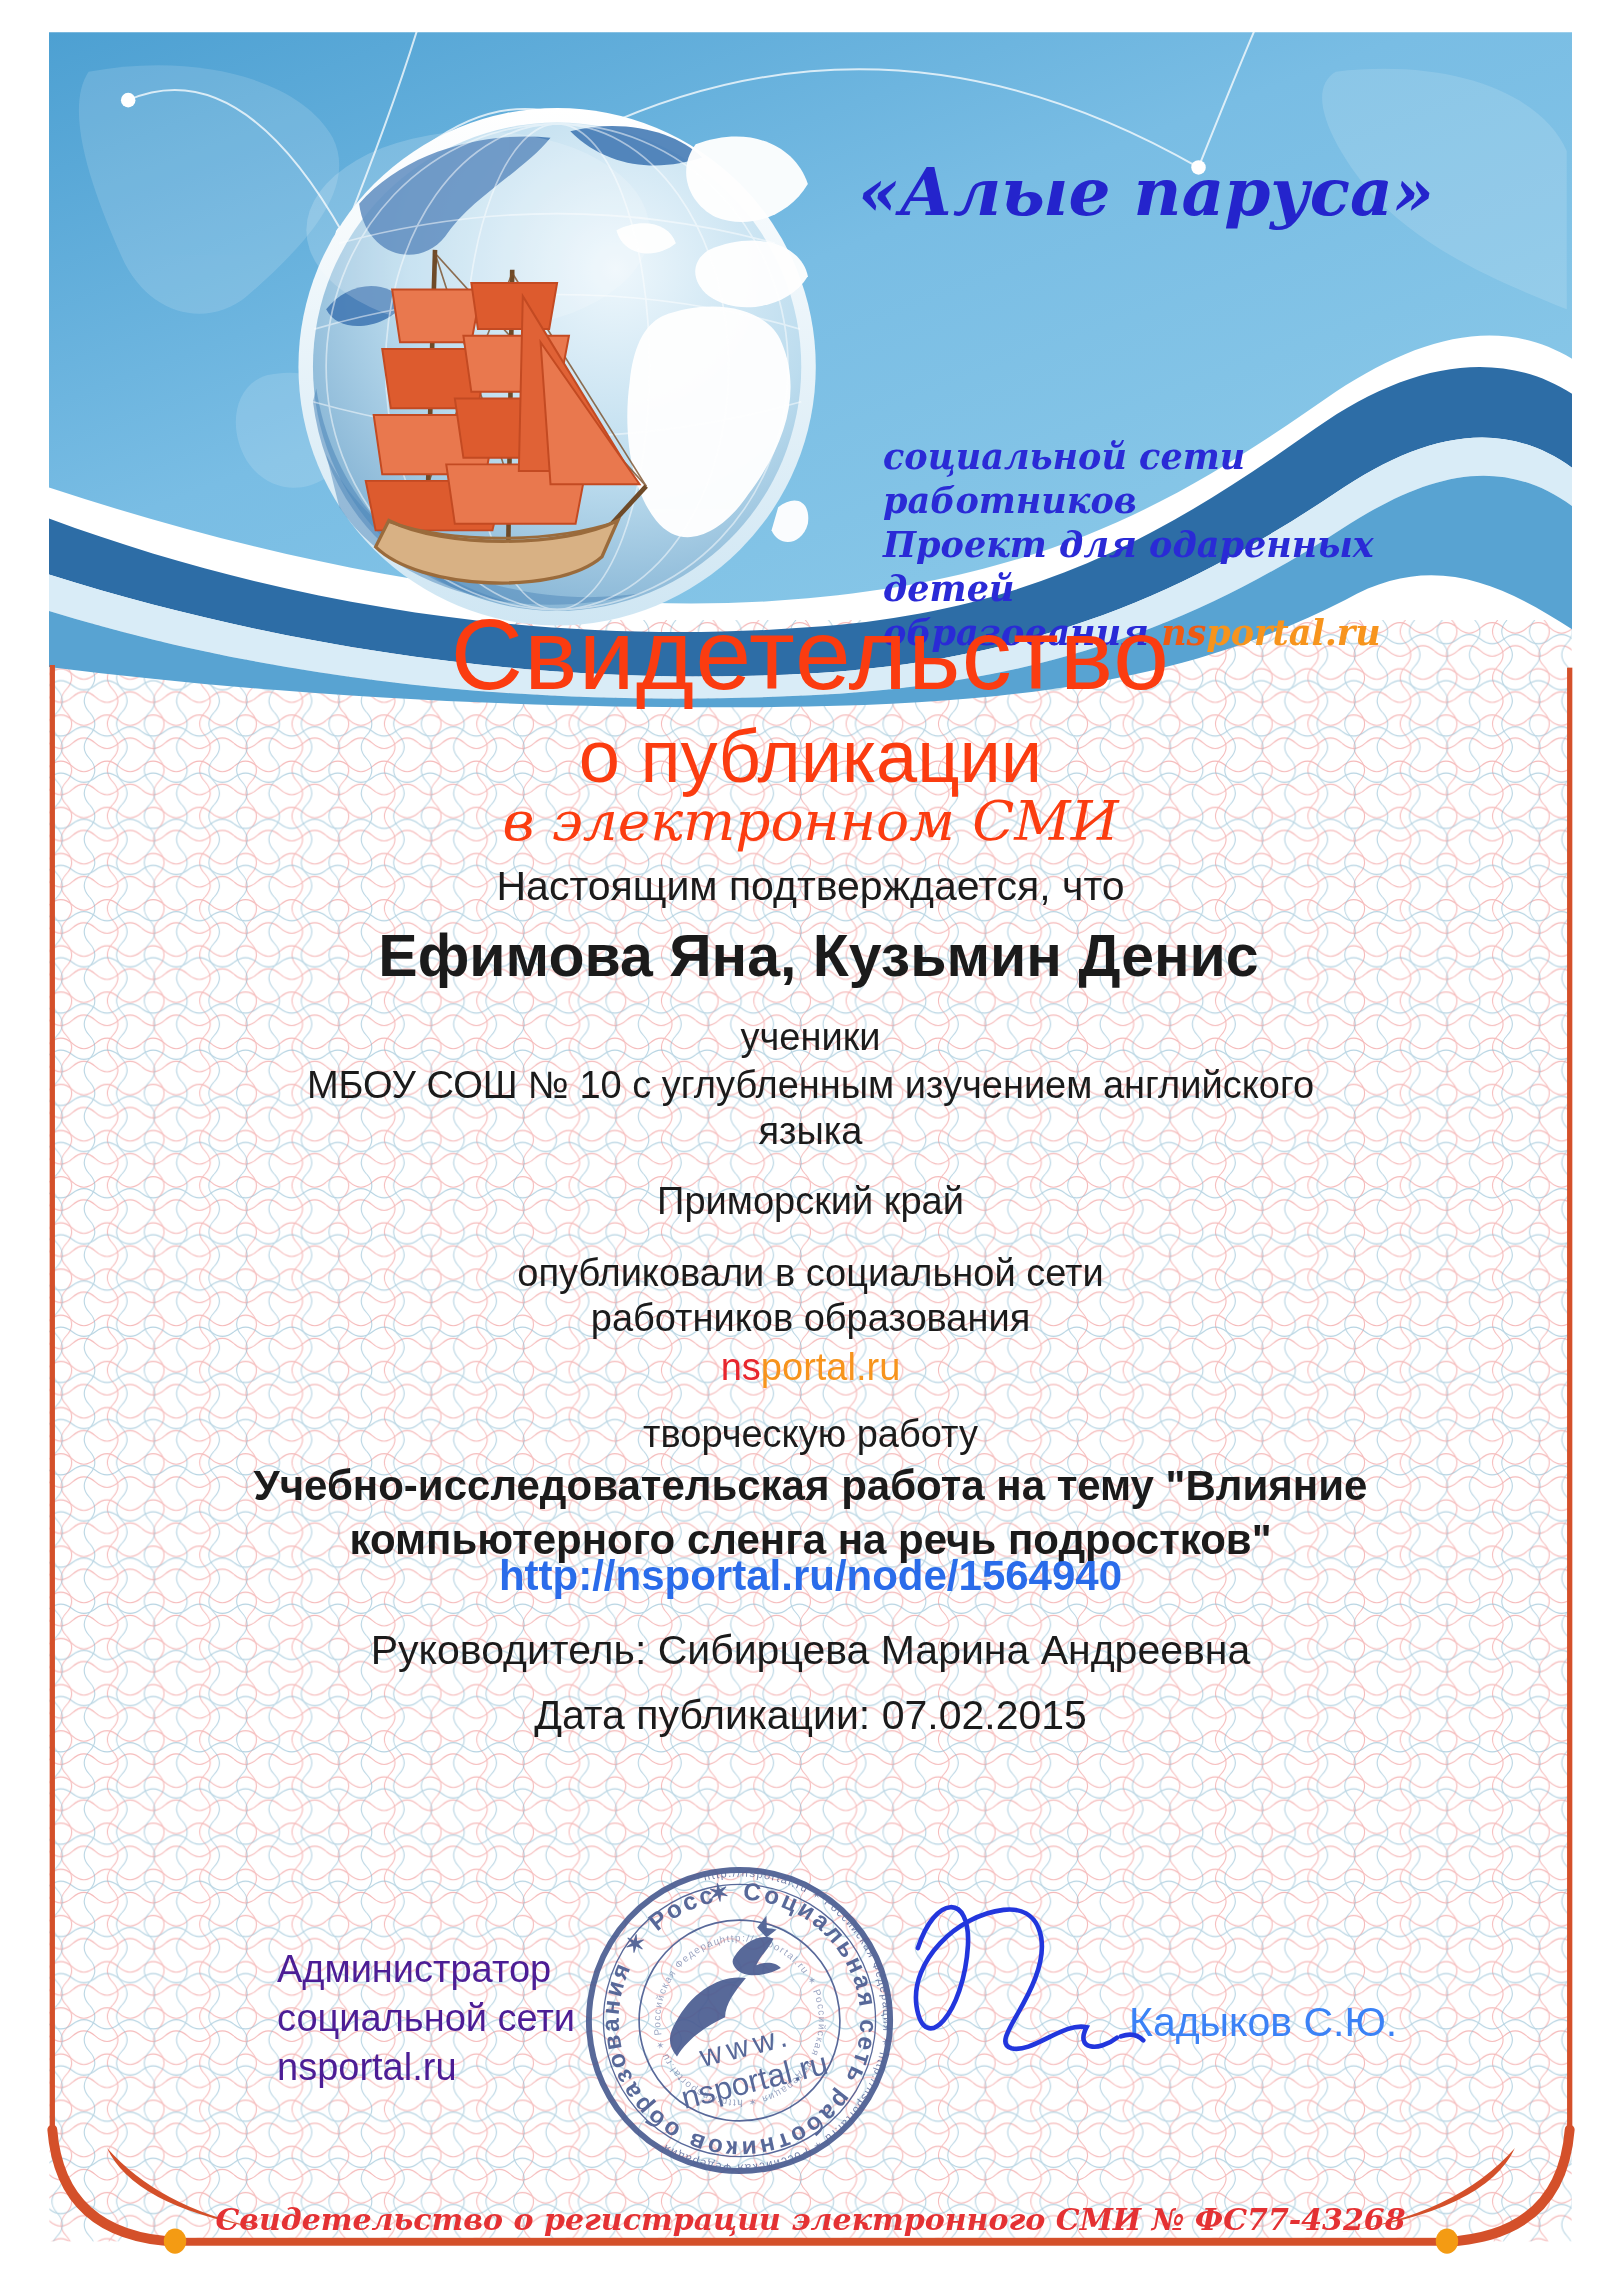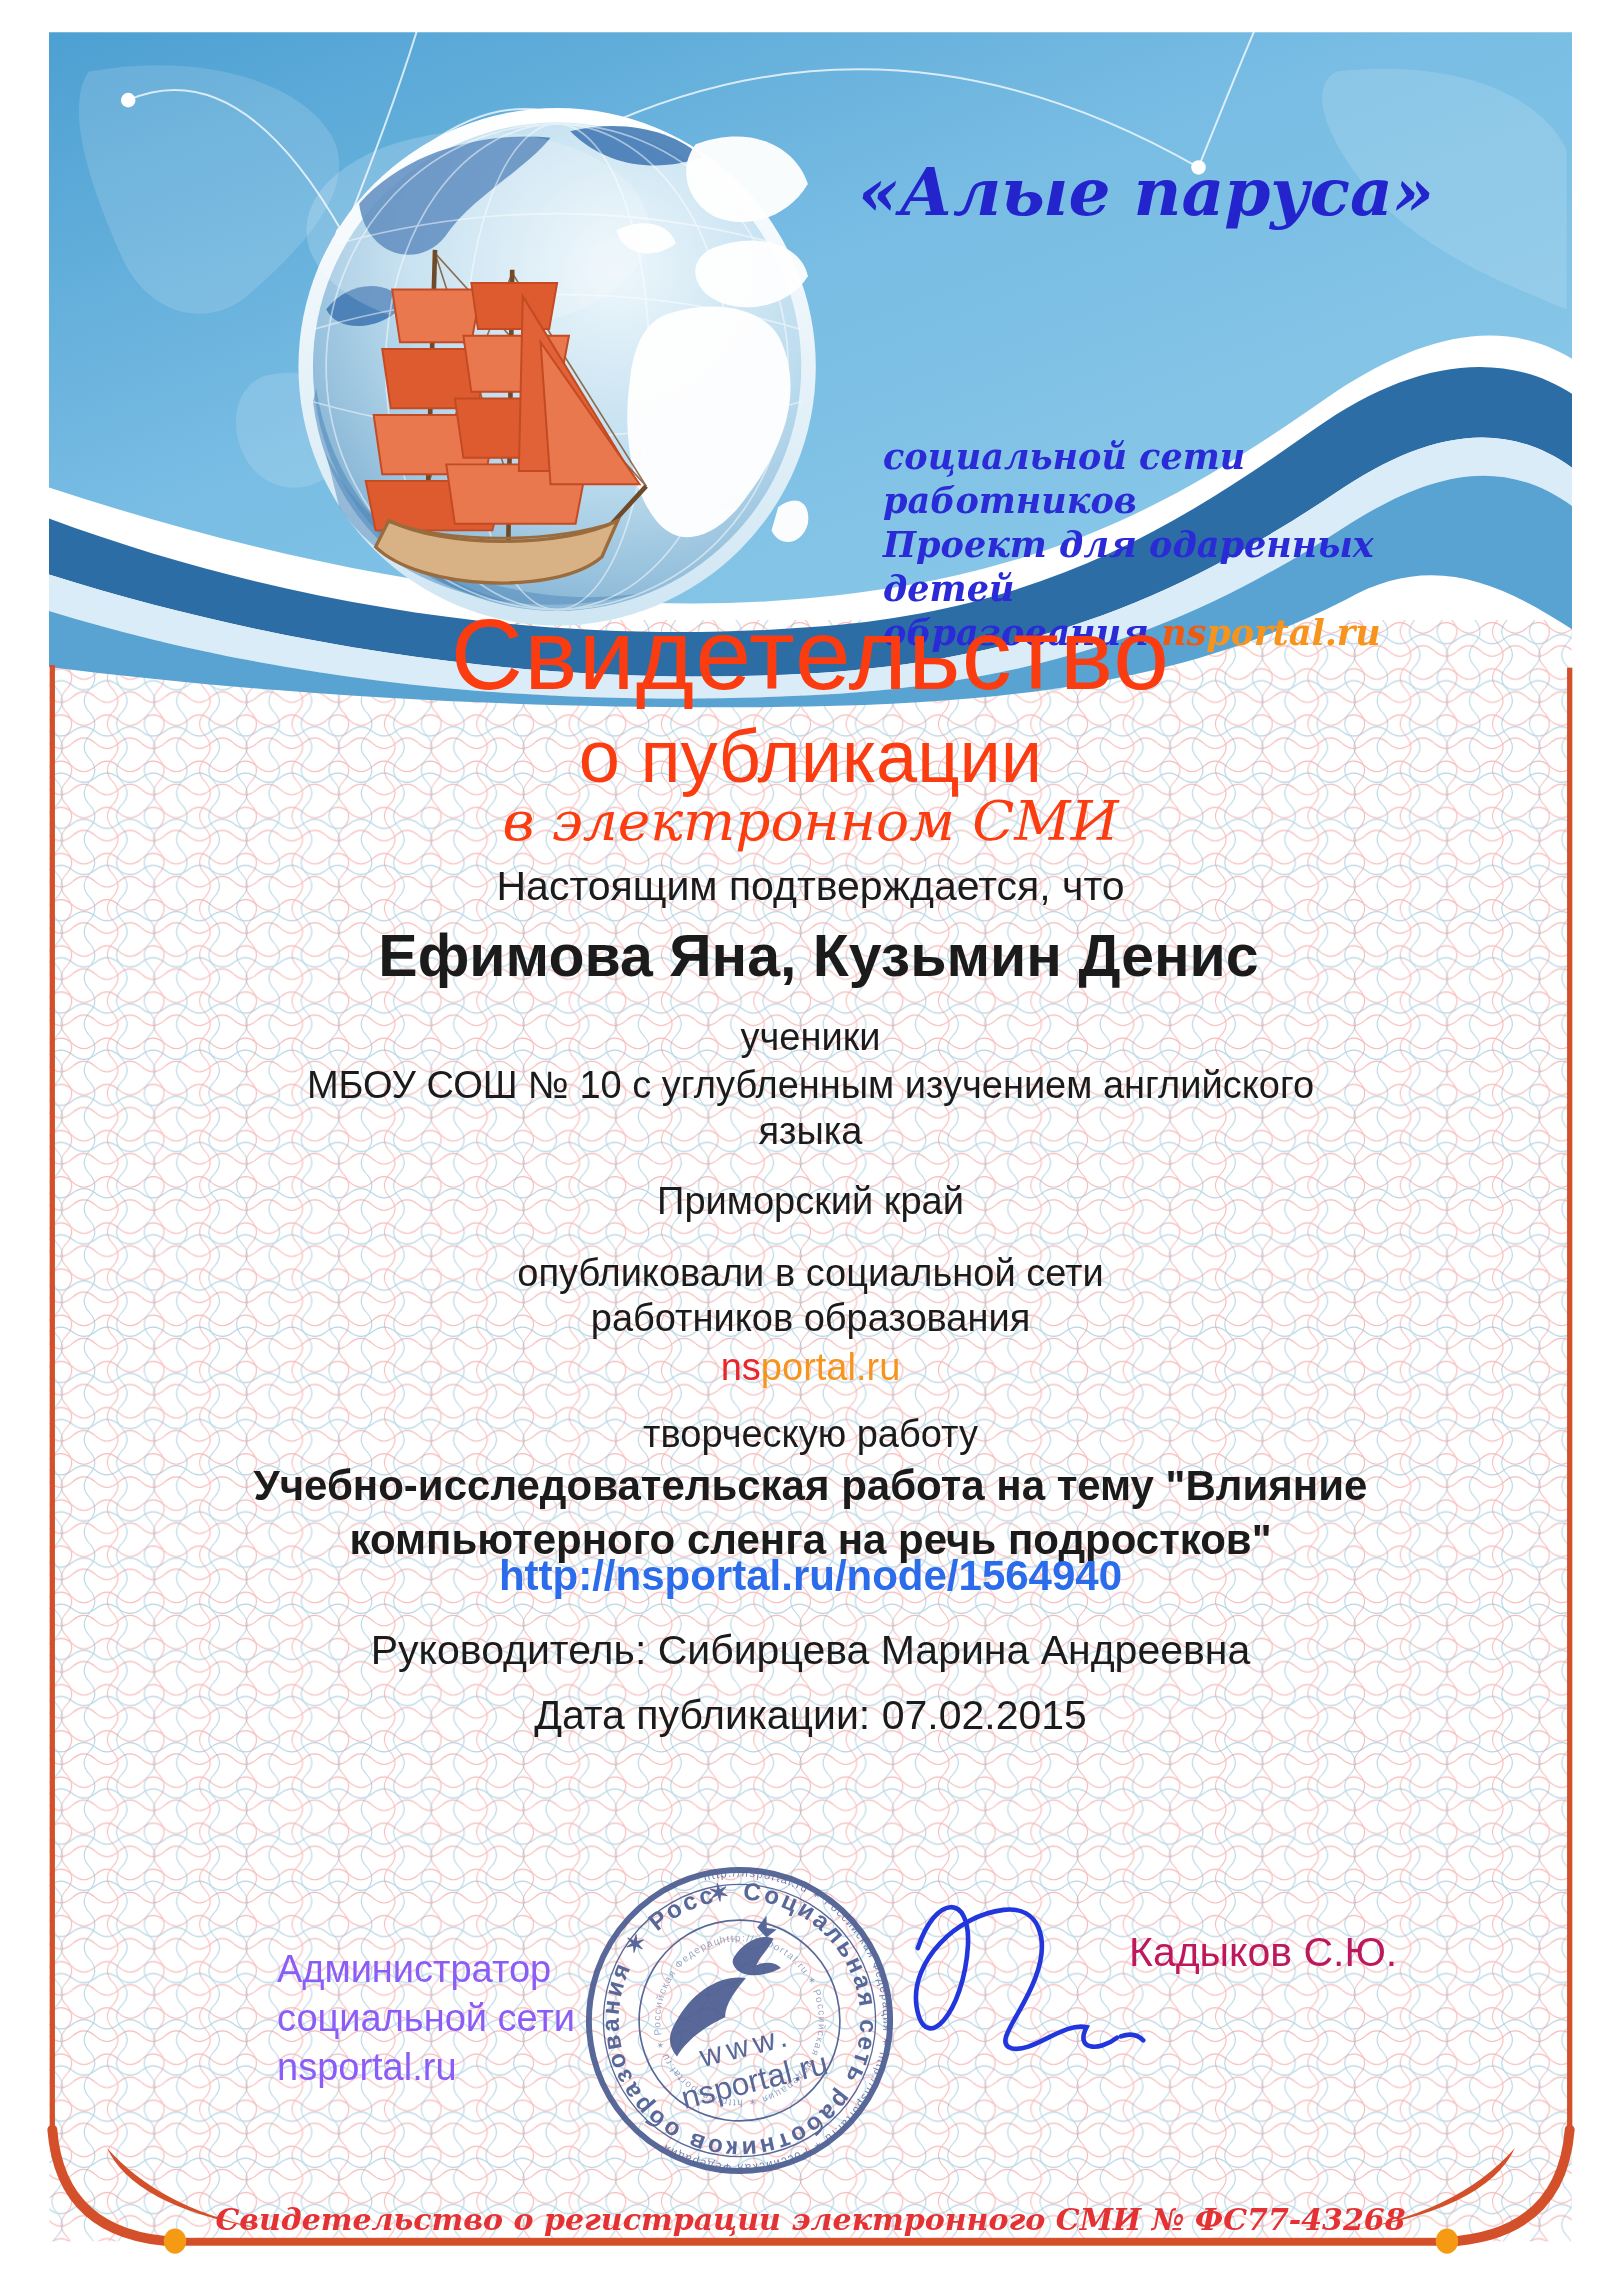--- a/index.html
+++ b/index.html
@@ -45,24 +45,24 @@
     position:absolute;left:858px;top:153px;width:567px;text-align:center;
     font-family:"DejaVu Serif",serif;font-style:italic;font-weight:bold;
     font-size:66px;color:var(--script-blue);white-space:nowrap;
   }
   .project{
     position:absolute;left:883px;top:435px;width:541px;
     font-family:"DejaVu Serif",serif;font-style:italic;font-weight:bold;
     font-size:35px;line-height:44px;color:#2a2ad6;
   }
   .admin{
-    position:absolute;left:277px;top:1945px;font-size:38px;line-height:49px;color:#8b5cf6;
+    position:absolute;left:277px;top:1945px;font-size:38px;line-height:49px;color:#4c1d95;
   }
   .signer{
-    position:absolute;left:1129px;top:1929px;font-size:41px;color:#be185d;white-space:nowrap;
+    position:absolute;left:1129px;top:1999px;font-size:41px;color:#3b82f6;white-space:nowrap;
   }
   .footer-reg{
     position:absolute;left:49px;top:2202px;width:1523px;text-align:center;
     font-family:"DejaVu Serif",serif;font-style:italic;font-weight:bold;
     font-size:30px;color:var(--footer-red);white-space:nowrap;
   }
   .site-ns{color:var(--brand-red);}
   .site-rest{color:var(--brand-orange);}
   .proj-ns{color:#ef5a12;font-style:italic;}
   .proj-rest{color:var(--brand-orange);font-style:italic;}

